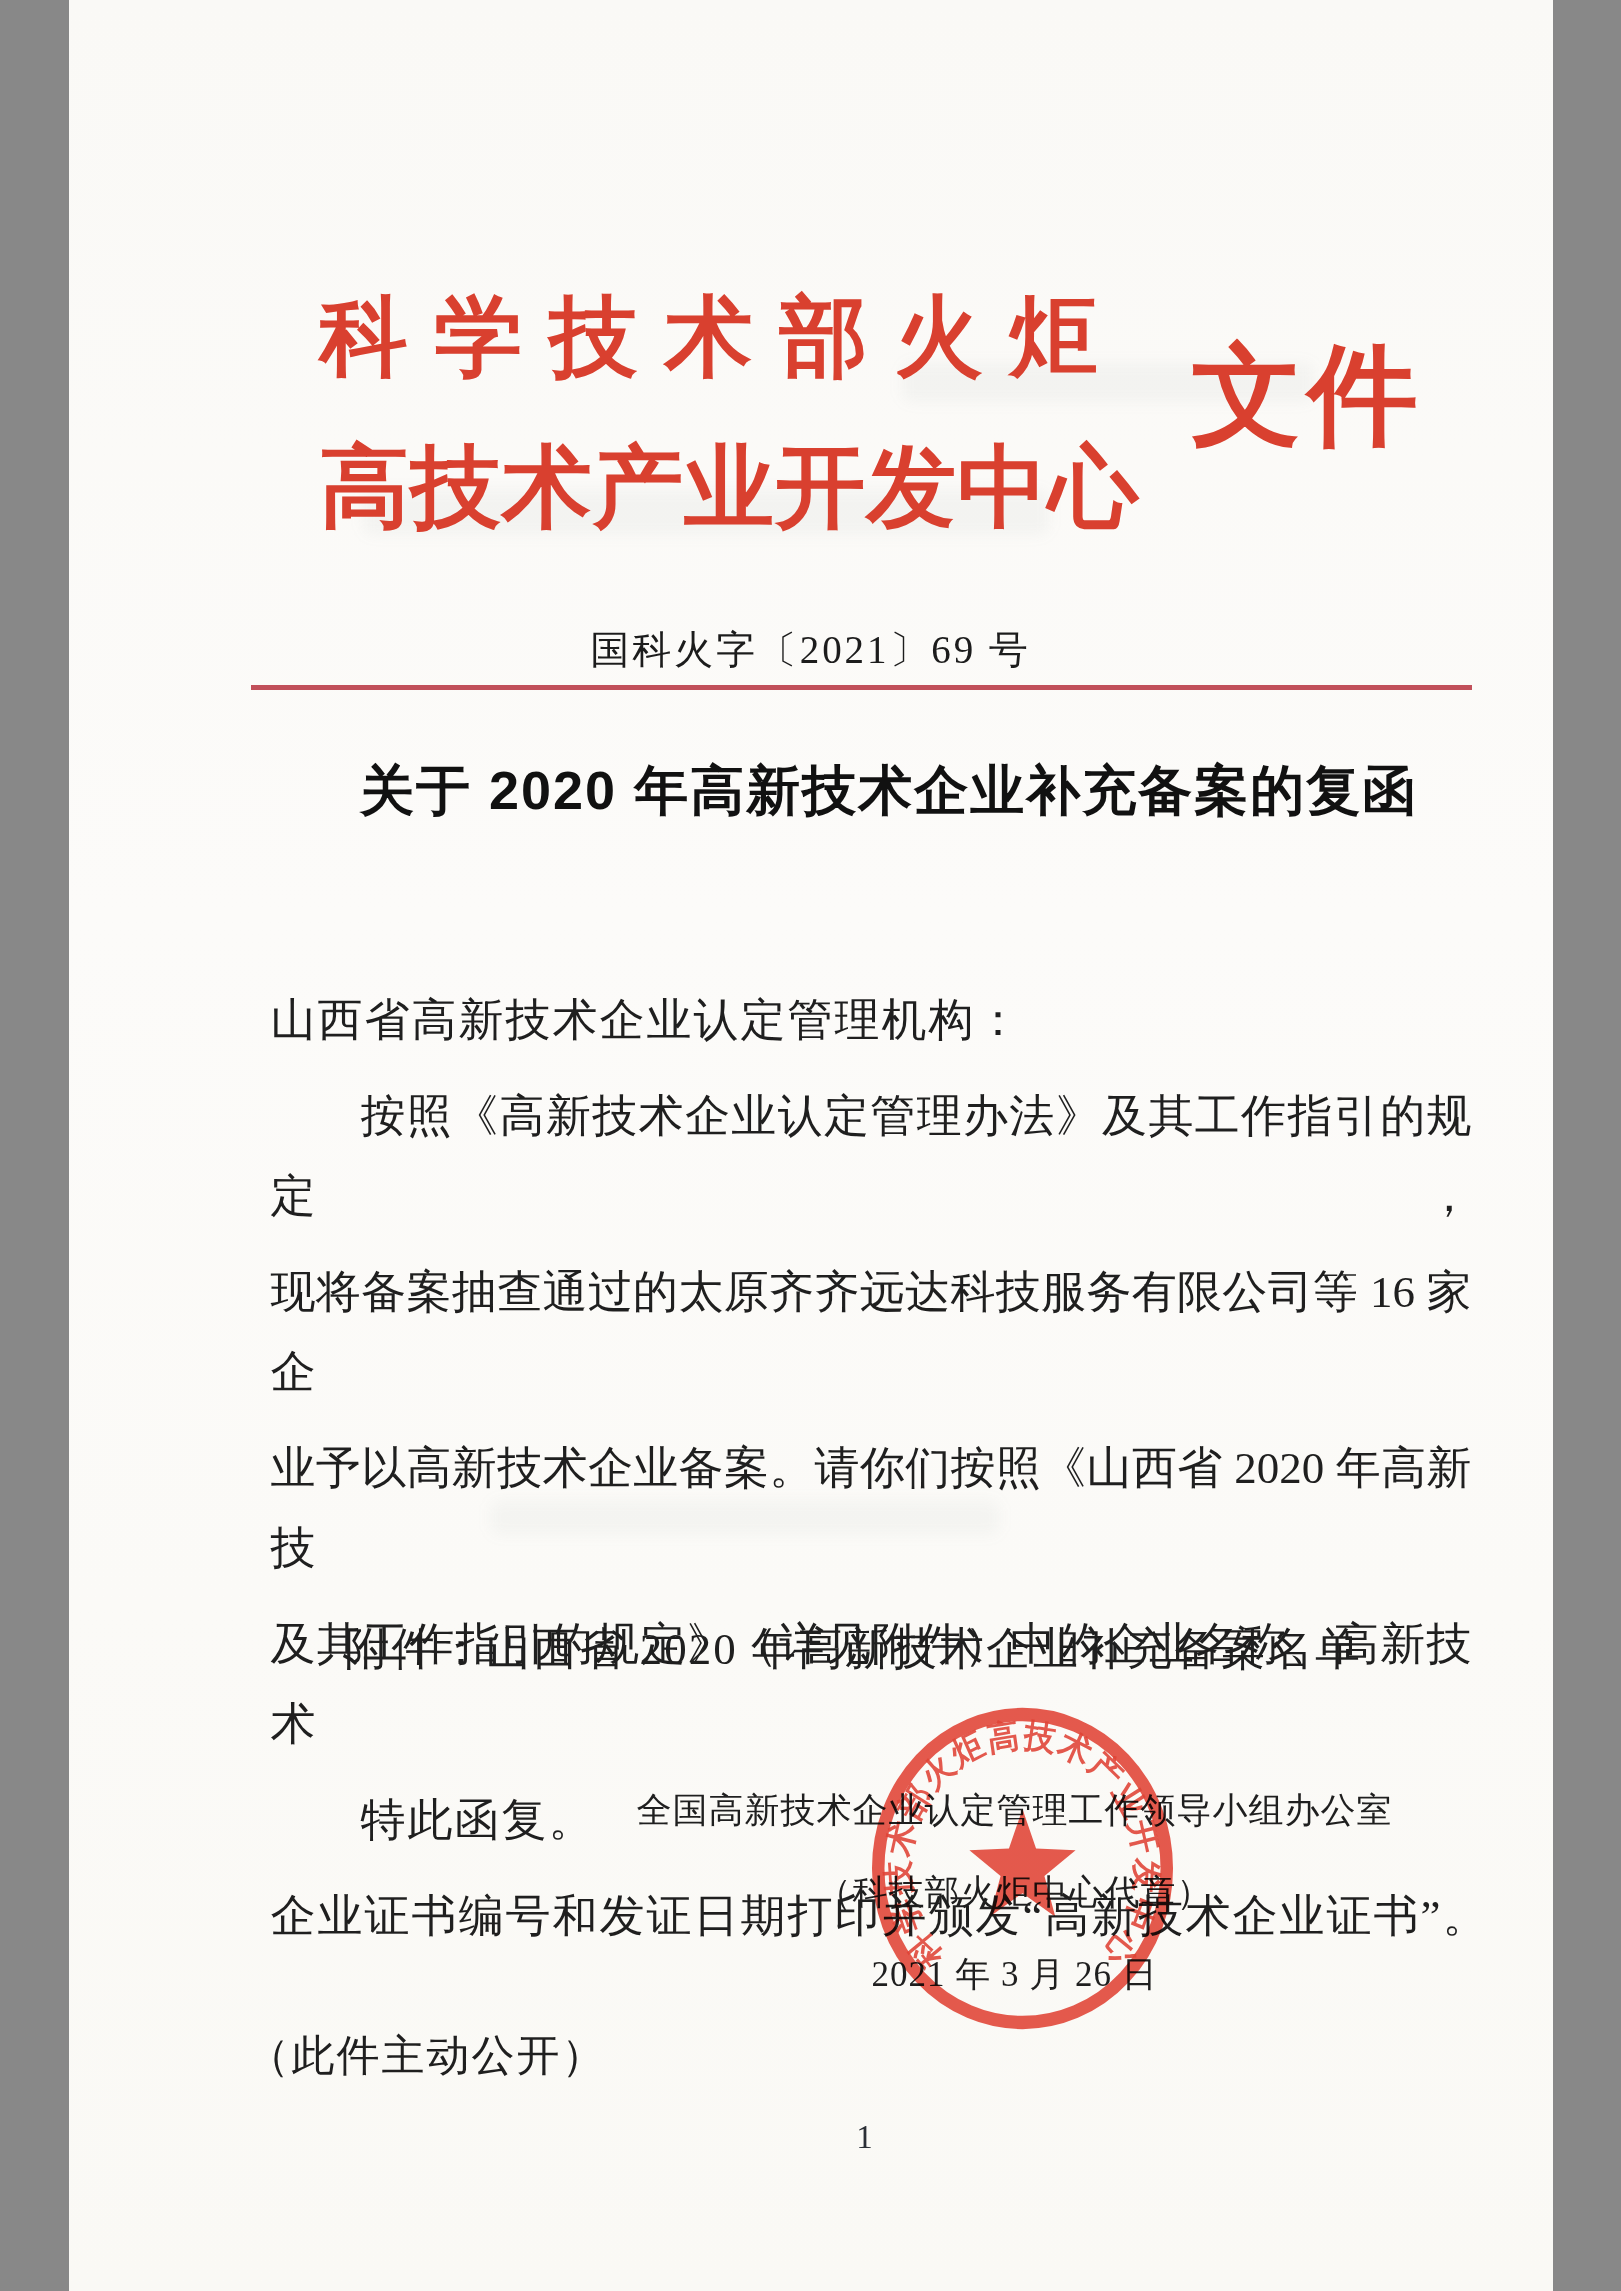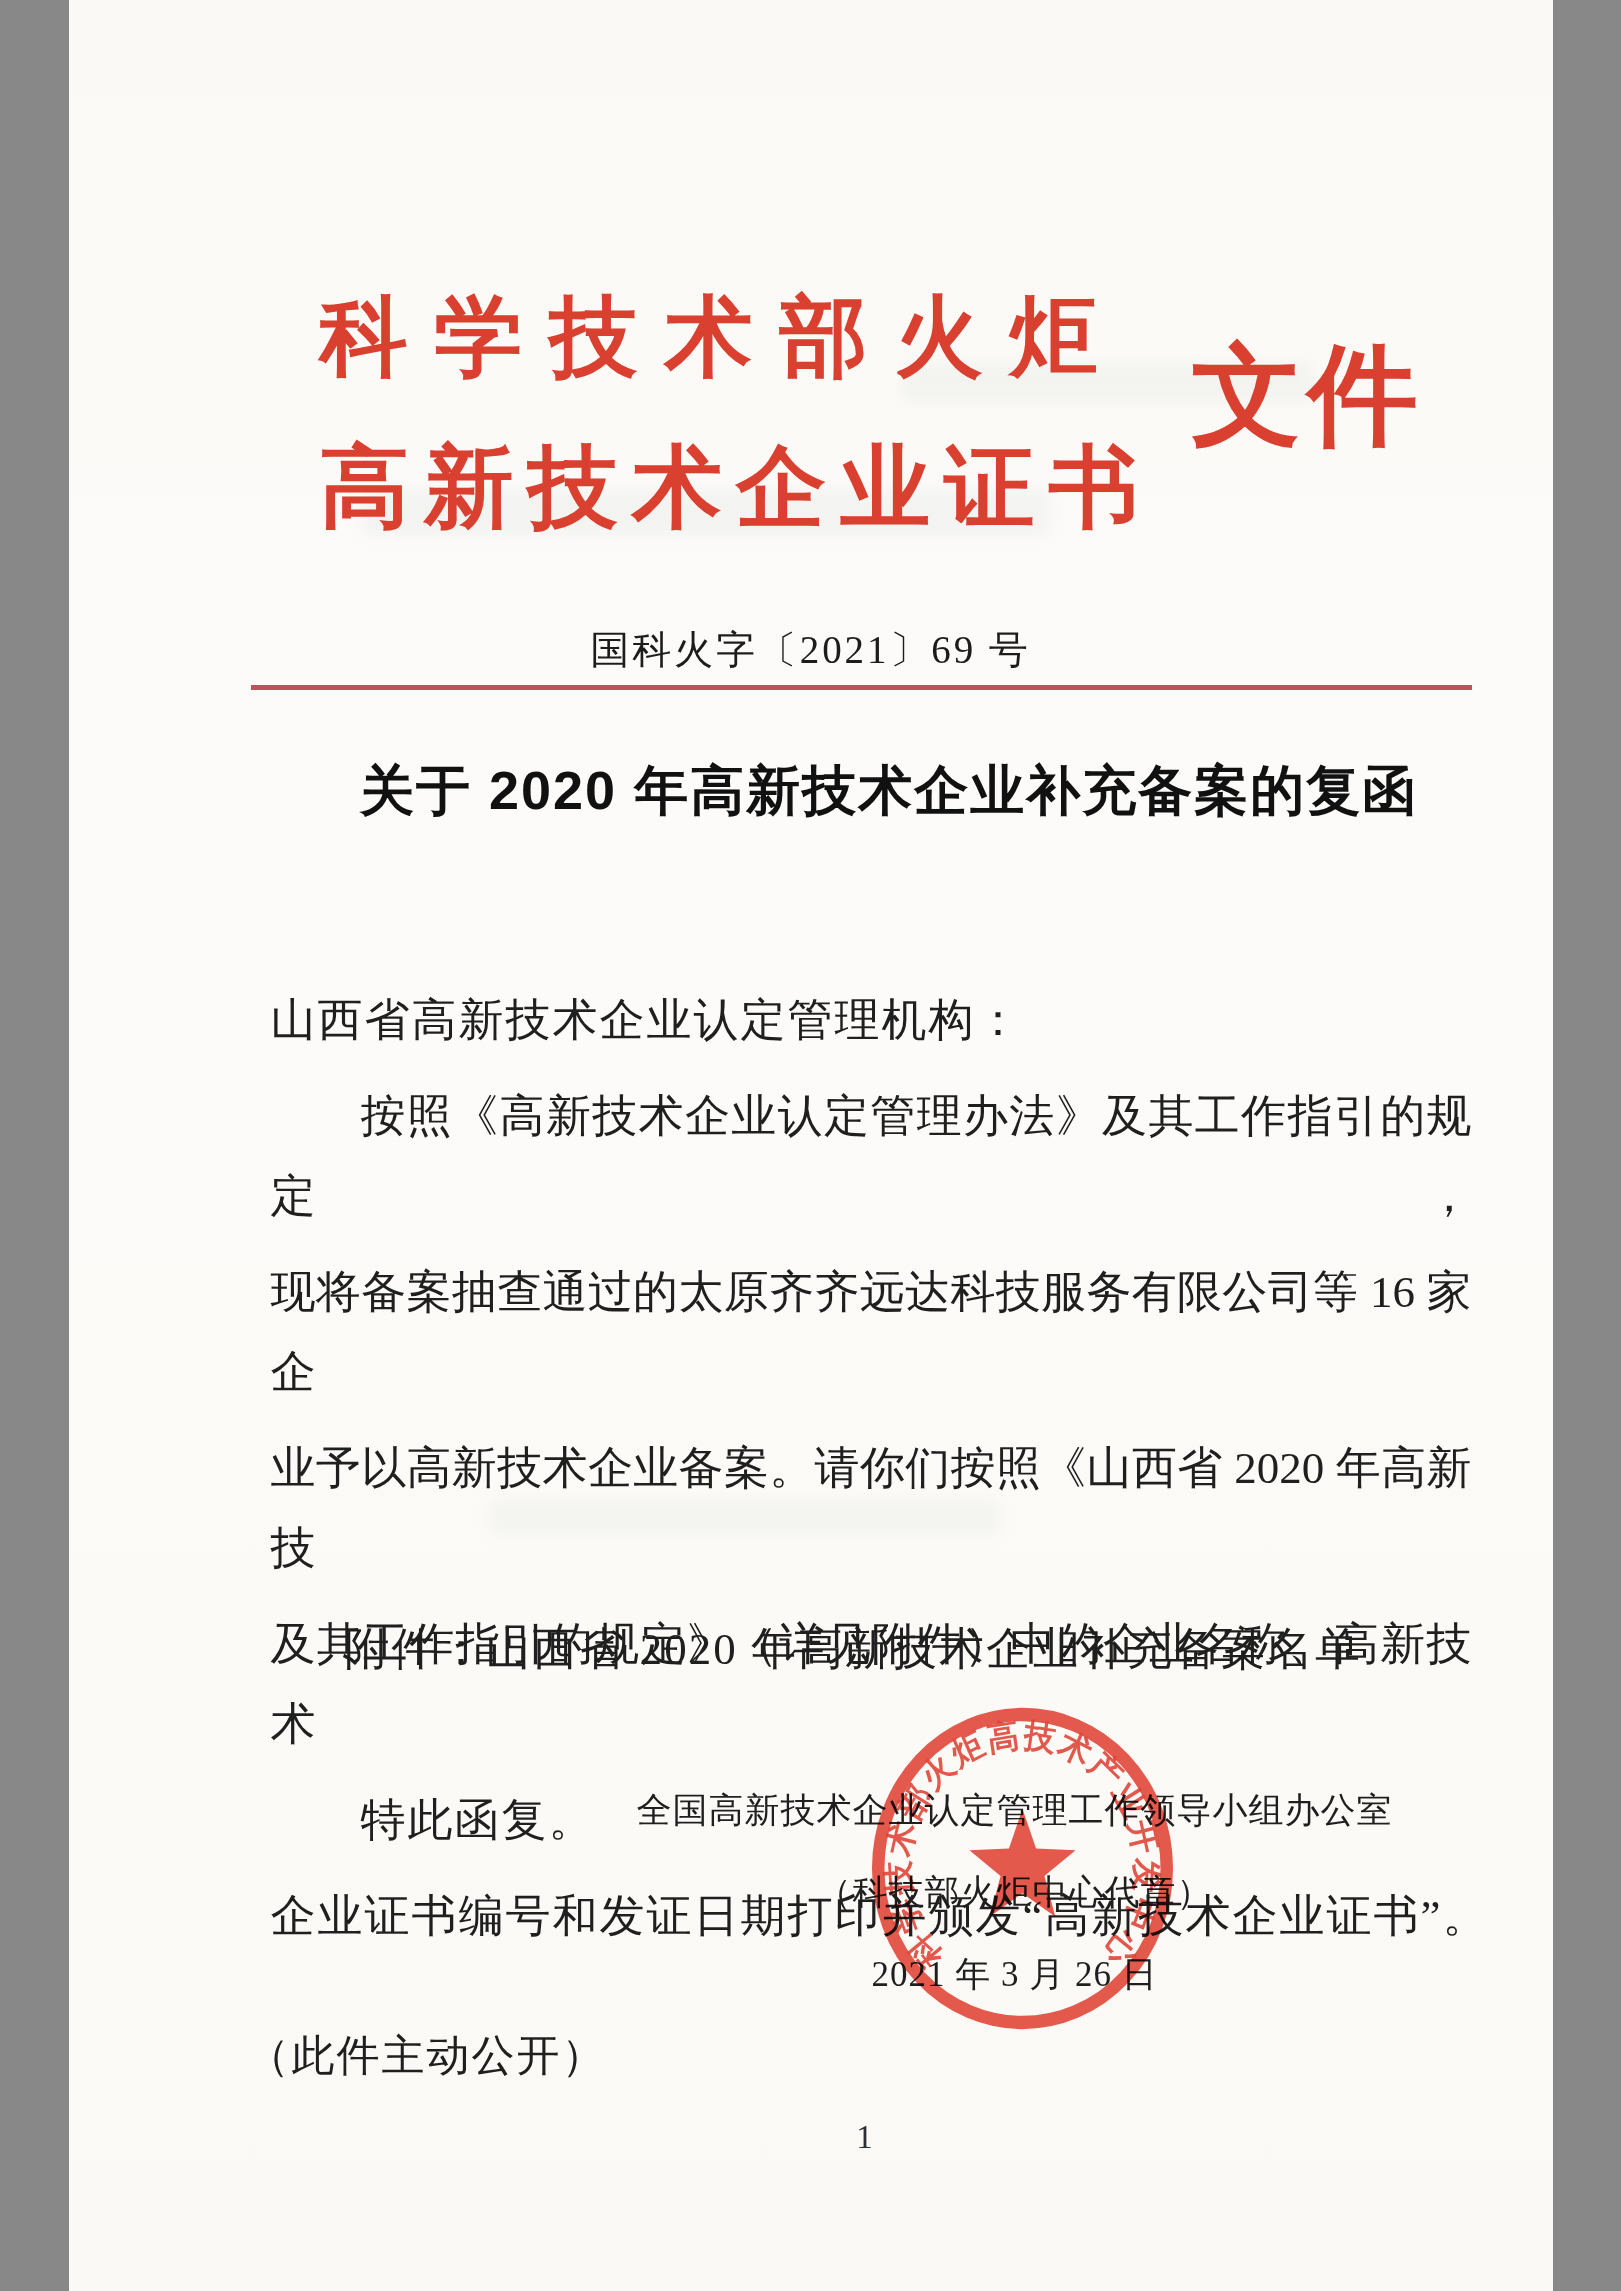--- a/index.html
+++ b/index.html
@@ -96,21 +96,21 @@
 
 <div class="page">
 
   <div class="artifact a1"></div>
   <div class="artifact a2"></div>
   <div class="artifact a3"></div>
 
   <header>
     <div class="lh-org">
       <div class="lh-line lh-line1">科学技术部火炬</div>
-      <div class="lh-line lh-line2">高新技术企业证书</div>
+      <div class="lh-line lh-line2">高技术产业开发中心</div>
     </div>
     <div class="lh-doc">文件</div>
   </header>
 
   <div class="doc-number">国科火字〔2021〕69 号</div>
 
   <div class="red-rule"></div>
 
   <h1 class="title">关于 2020 年高新技术企业补充备案的复函</h1>
 

